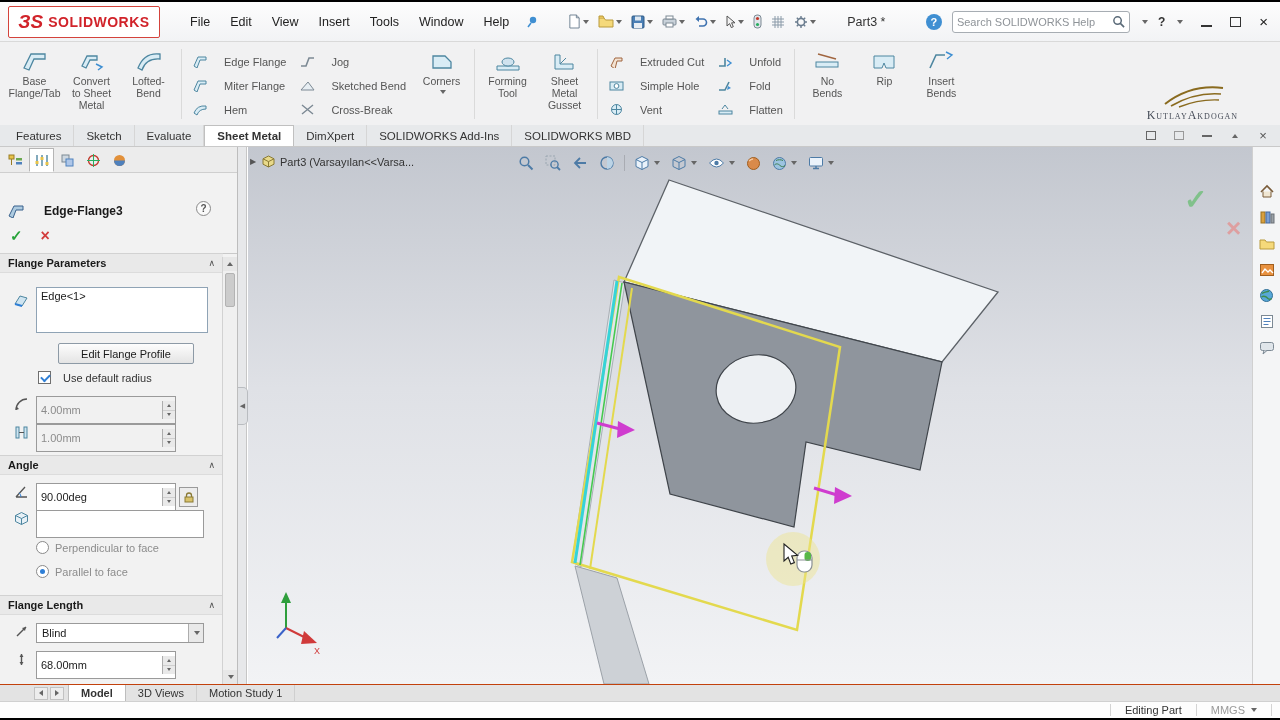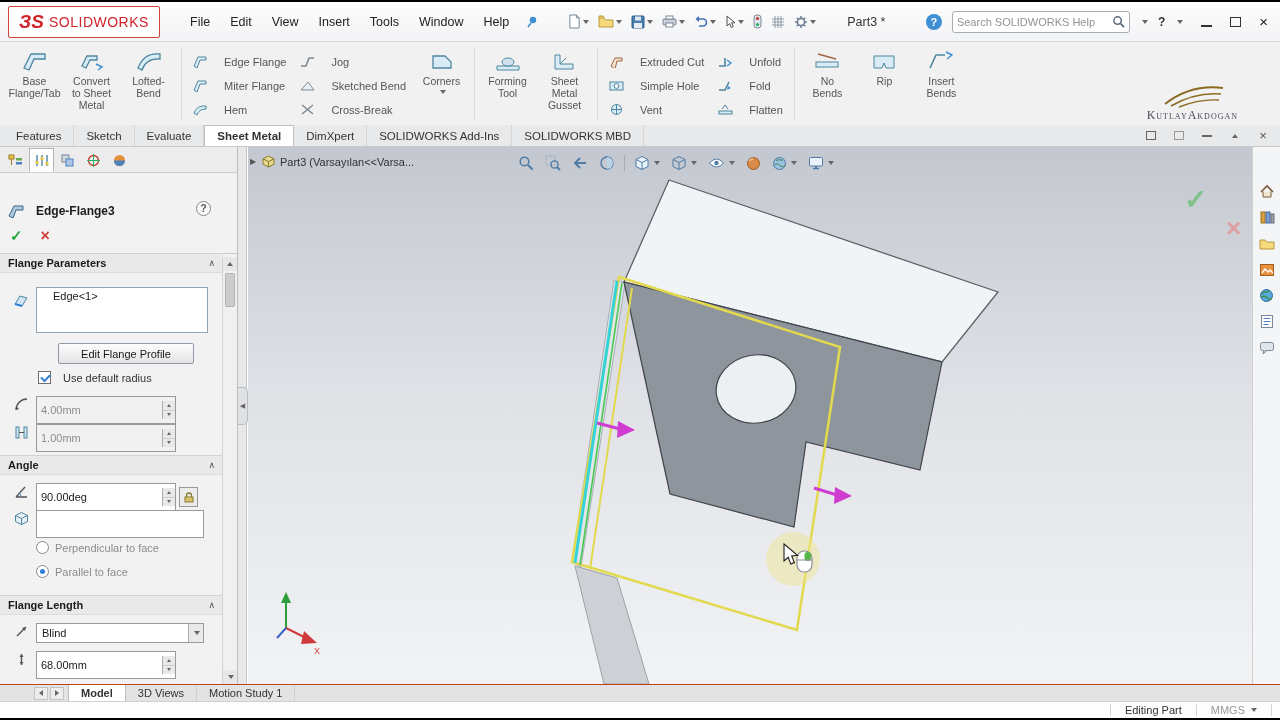--- a/index.html
+++ b/index.html
@@ -6,21 +6,21 @@
   html,body{width:1280px;height:720px;overflow:hidden}
   body{font-family:"Liberation Sans",sans-serif;font-size:11px;color:#222;background:#000}
   .screen{position:relative;width:1280px;height:720px;background:#fff}
   .strip{position:absolute;left:0;right:0;background:#000}
   .strip.top{top:0;height:2px}.strip.bot{bottom:0;height:2px}
 
   
   .titlebar{position:absolute;top:2px;left:0;right:0;height:40px;background:linear-gradient(#fdfdfd,#f2f3f5);border-bottom:1px solid #d9d9d9;display:flex;align-items:center;padding:0 8px}
   .logo{width:152px;height:32px;border:1px solid #d4433c;border-radius:2px;display:flex;align-items:center;justify-content:center;gap:5px;background:#fff}
   .ds{color:#d1232a;font-weight:bold;font-size:19px;font-style:italic}
-  .brand{color:#d1232a;font-weight:normal;font-size:14px;letter-spacing:.5px}
+  .brand{color:#d1232a;font-weight:bold;font-size:14px;letter-spacing:.5px}
   .menus{display:flex;margin-left:20px}
   .menu-item{padding:5px 10px;font-size:12.5px;color:#222;cursor:default}
   .pin{width:18px;height:18px;margin-left:4px;display:flex;align-items:center;justify-content:center}
   .qat{display:flex;align-items:center;margin-left:24px;gap:3px}
   .qbtn{display:flex;align-items:center;padding:3px 3px;border-radius:2px}
   .qbtn svg{display:block}
   .tri{width:0;height:0;border-left:3px solid transparent;border-right:3px solid transparent;border-top:4px solid #666;margin-left:2px}
   .tri-up{width:0;height:0;border-left:3px solid transparent;border-right:3px solid transparent;border-bottom:4px solid #666}
   .doc-title{margin-left:28px;font-size:12.5px;color:#333}
   .tb-right{margin-left:auto;display:flex;align-items:center;gap:10px;padding-right:4px}
@@ -57,41 +57,41 @@
   .pcline{width:10px;height:2px;background:#666}
 
   
   .main{position:absolute;top:147px;left:0;width:1280px;height:537px}
 
   
   .panel{position:absolute;left:0;top:0;width:238px;height:537px;background:#f2f2f2;border-right:1px solid #bdbdbd}
   .ptabs{position:absolute;left:0;top:0;right:0;height:26px;background:#ececec;border-bottom:1px solid #cfcfcf;display:flex;align-items:flex-end;padding-left:3px;gap:1px}
   .ptab{width:25px;height:24px;display:flex;align-items:center;justify-content:center;border:1px solid transparent}
   .ptab.active{background:#fff;border-color:#b5b5b5;border-bottom-color:#fff}
-  .ptitle{position:absolute;left:0;top:52px;height:24px;display:flex;align-items:center;gap:12px;padding-left:8px;right:0}
+  .ptitle{position:absolute;left:0;top:52px;height:24px;display:flex;align-items:center;gap:20px;padding-left:8px;right:0}
   .ptitle .t{font-weight:bold;font-size:12px;color:#1a1a1a}
   .phelp{position:absolute;right:26px;top:54px;width:15px;height:15px;border-radius:50%;border:1px solid #8a8a8a;color:#555;font-weight:bold;font-size:10px;display:flex;align-items:center;justify-content:center;background:#fafafa}
   .pconfirm{position:absolute;left:10px;top:80px;display:flex;gap:18px;align-items:center}
   .okmark{color:#27a33a;font-size:15px;font-weight:bold}
   .xmark{color:#d23c3c;font-size:16px;font-weight:bold}
   .pdivider{position:absolute;left:0;right:0;top:106px;border-bottom:1px solid #c9c9c9}
   .sect{position:absolute;left:0;width:223px;height:20px;background:#e9e9e9;border-top:1px solid #d2d2d2;border-bottom:1px solid #dcdcdc;display:flex;align-items:center;padding:0 8px}
   .sect .h{font-weight:bold;font-size:11px;color:#1a1a1a;flex:1}
   .sect .col{color:#555;font-size:9px}
   .prow{position:absolute;display:flex;align-items:center}
   .ficon{position:absolute;left:12px;width:18px;display:flex;justify-content:center}
   .fld{display:flex;align-items:center;height:28px;background:#fff;border:1px solid #9a9a9a}
   .fld input{flex:1;min-width:0;border:none;outline:none;background:transparent;font-family:"Liberation Sans",sans-serif;font-size:11px;color:#1a1a1a;padding:0 4px}
   .fld.dis{background:#f1f1f1}
   .fld.dis input{color:#8c8c8c}
   .spin{display:flex;flex-direction:column;width:13px;height:18px;border-left:1px solid #adadad}
   .spin-b{flex:1;display:flex;align-items:center;justify-content:center;background:#e9e9e9}
   .spin-b+.spin-b{border-top:1px solid #cfcfcf}
   .spin .tri,.spin .tri-up{border-left-width:2.5px;border-right-width:2.5px;border-top-width:3.5px;border-bottom-width:3.5px;margin:0}
-  .selbox{position:absolute;left:36px;top:140px;width:172px;height:46px;background:#fff;border:1px solid #8fa3b5;font-size:11px;padding:2px 16px;color:#1a1a1a}
+  .selbox{position:absolute;left:36px;top:140px;width:172px;height:46px;background:#fff;border:1px solid #8fa3b5;font-size:11px;padding:2px 4px;color:#1a1a1a}
   .editbtn{position:absolute;left:58px;top:196px;width:136px;height:21px;background:linear-gradient(#fdfdfd,#e4e4e4);border:1px solid #8d9aa6;border-radius:2px;font-size:11px;display:flex;align-items:center;justify-content:center;color:#1a1a1a}
   .cbrow{position:absolute;left:38px;top:224px;display:flex;align-items:center;gap:6px}
   .cb{width:13px;height:13px;border:1px solid #6f6f6f;background:#fff;position:relative}
   .cb.checked::after{content:"";position:absolute;left:2px;top:2px;width:7px;height:4px;border-left:2px solid #2f7fd6;border-bottom:2px solid #2f7fd6;transform:rotate(-45deg)}
   .radio{width:13px;height:13px;border-radius:50%;border:1px solid #8a8a8a;background:#fff;position:relative}
   .radio.sel::after{content:"";position:absolute;left:3px;top:3px;width:5px;height:5px;border-radius:50%;background:#2f7fd6}
   .rlabel{font-size:11px;color:#333;margin-left:6px}
   .lockbtn{width:19px;height:20px;border:1px solid #9a9a9a;background:#ececec;display:flex;align-items:center;justify-content:center;margin-left:3px}
   .ddl{display:flex;align-items:center;height:20px;background:#fff;border:1px solid #9a9a9a}
   .ddl .val{flex:1;padding:0 5px;font-size:11px;color:#1a1a1a}

